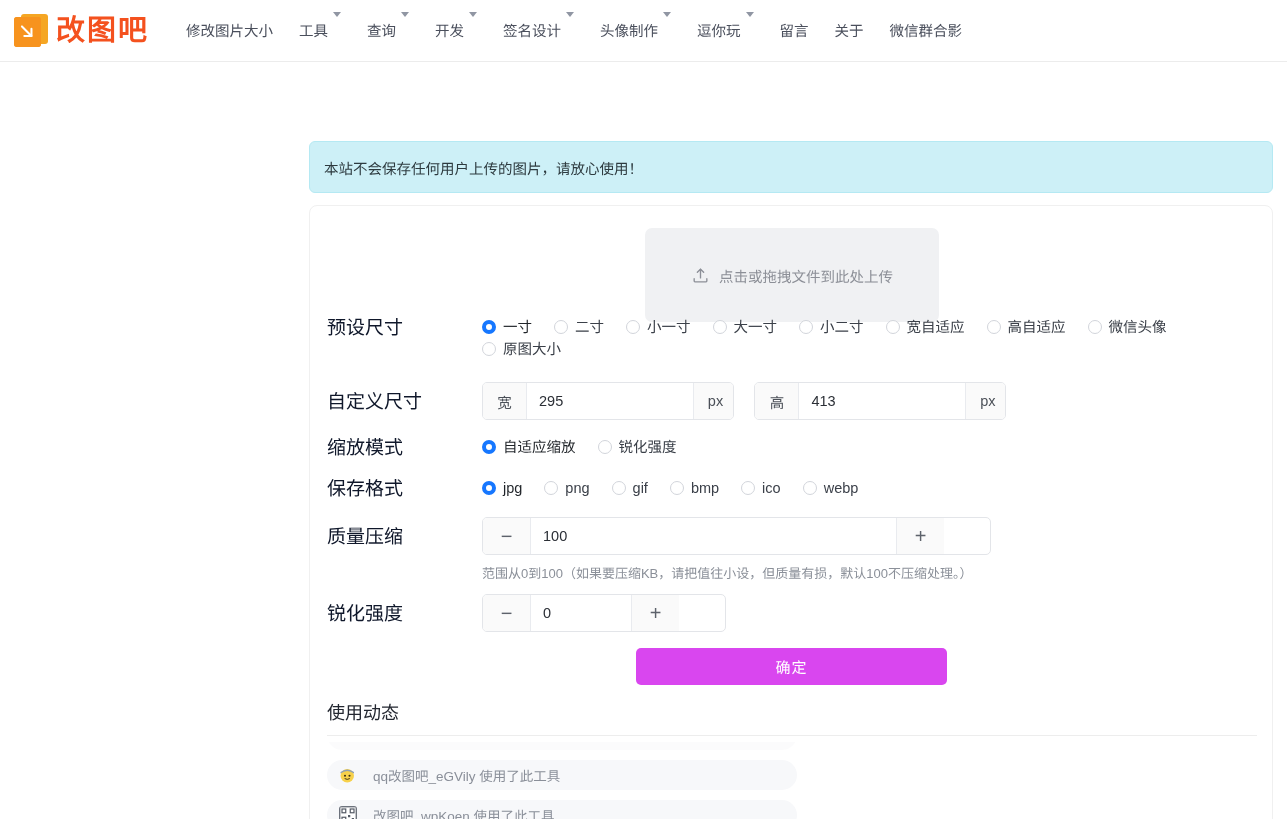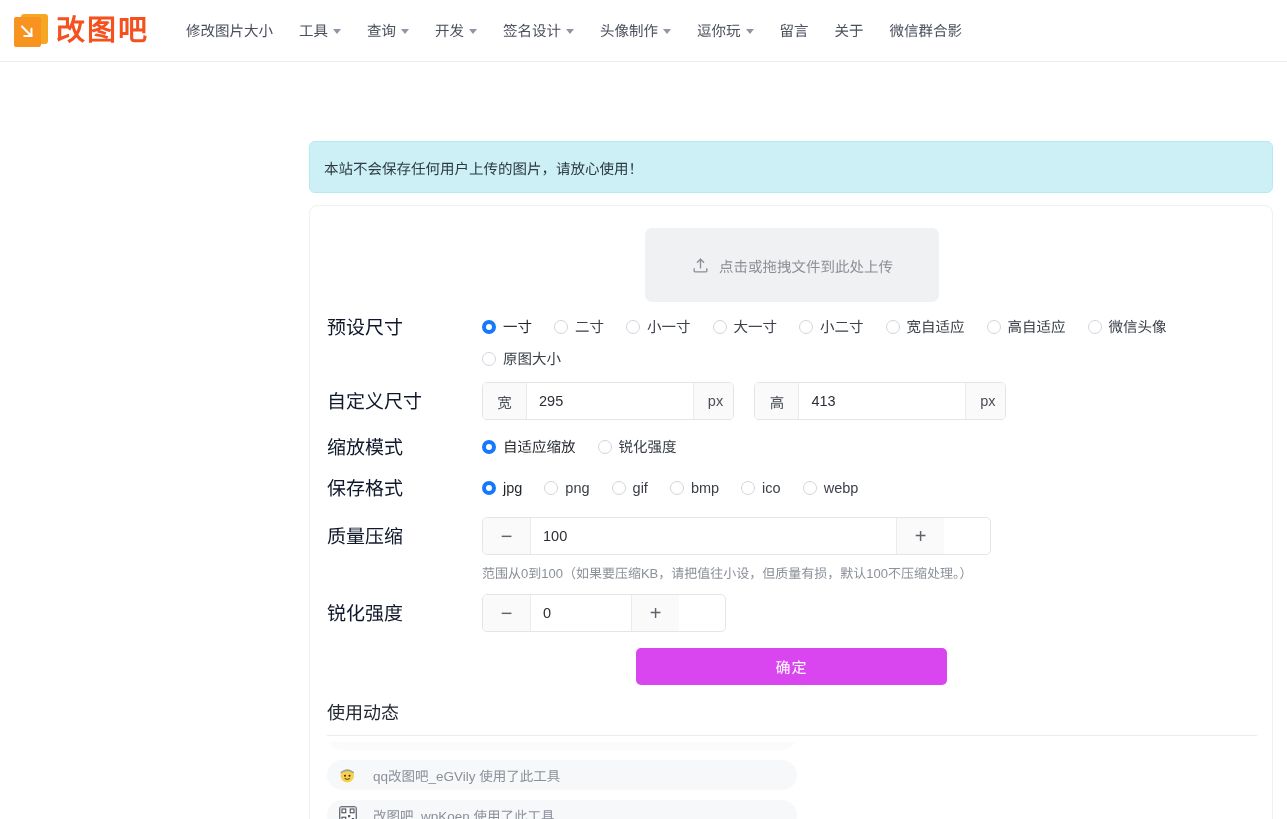--- a/index.html
+++ b/index.html
@@ -49,21 +49,21 @@
   .brand-text {
     font-size: 29px;
     font-weight: 700;
     color: #f4511e;
     letter-spacing: 2px;
     line-height: 1;
     font-family: "DejaVu Sans", "Liberation Sans", sans-serif;
   }
   .nav-links { display: flex; align-items: center; gap: 0; }
   .nav-item {
-    display: flex; align-items: center; gap: 5px;
+    display: flex; align-items: flex-start; gap: 5px;
     padding: 0 13px;
     font-size: 14.5px;
     color: #4a4f5c;
     cursor: pointer;
     white-space: nowrap;
     height: 40px;
     line-height: 40px;
   }
   .caret {
     width: 0; height: 0;
@@ -102,42 +102,42 @@
     background: #ffffff;
     border: 1px solid #f0f0f0;
     border-radius: 8px;
     overflow: hidden;
   }
 
   
   .upload-box {
     position: absolute;
     left: 335px; top: 22px;
-    width: 294px; height: 74px;
+    width: 294px; height: 94px;
     background: #f0f1f3;
     border-radius: 7px;
     display: flex; align-items: center; justify-content: center;
     gap: 9px;
     cursor: pointer;
     color: #8c8f97;
     font-size: 14.5px;
   }
   .upload-box svg { display: block; }
   .row-label {
     position: absolute;
     left: 17px;
     width: 150px;
     font-size: 19px;
     color: #0f172a;
     line-height: 32px;
   }
   .row-field { position: absolute; left: 172px; }
 
   
-  .radio-group { display: flex; flex-wrap: wrap; align-items: center; row-gap: 10px; }
+  .radio-group { display: flex; flex-wrap: wrap; align-items: center; }
   .radio {
     display: inline-flex; align-items: center;
     gap: 7px;
     margin-right: 22px;
     cursor: pointer;
     font-size: 14.5px;
     color: #3b4049;
     line-height: 22px;
     white-space: nowrap;
   }

